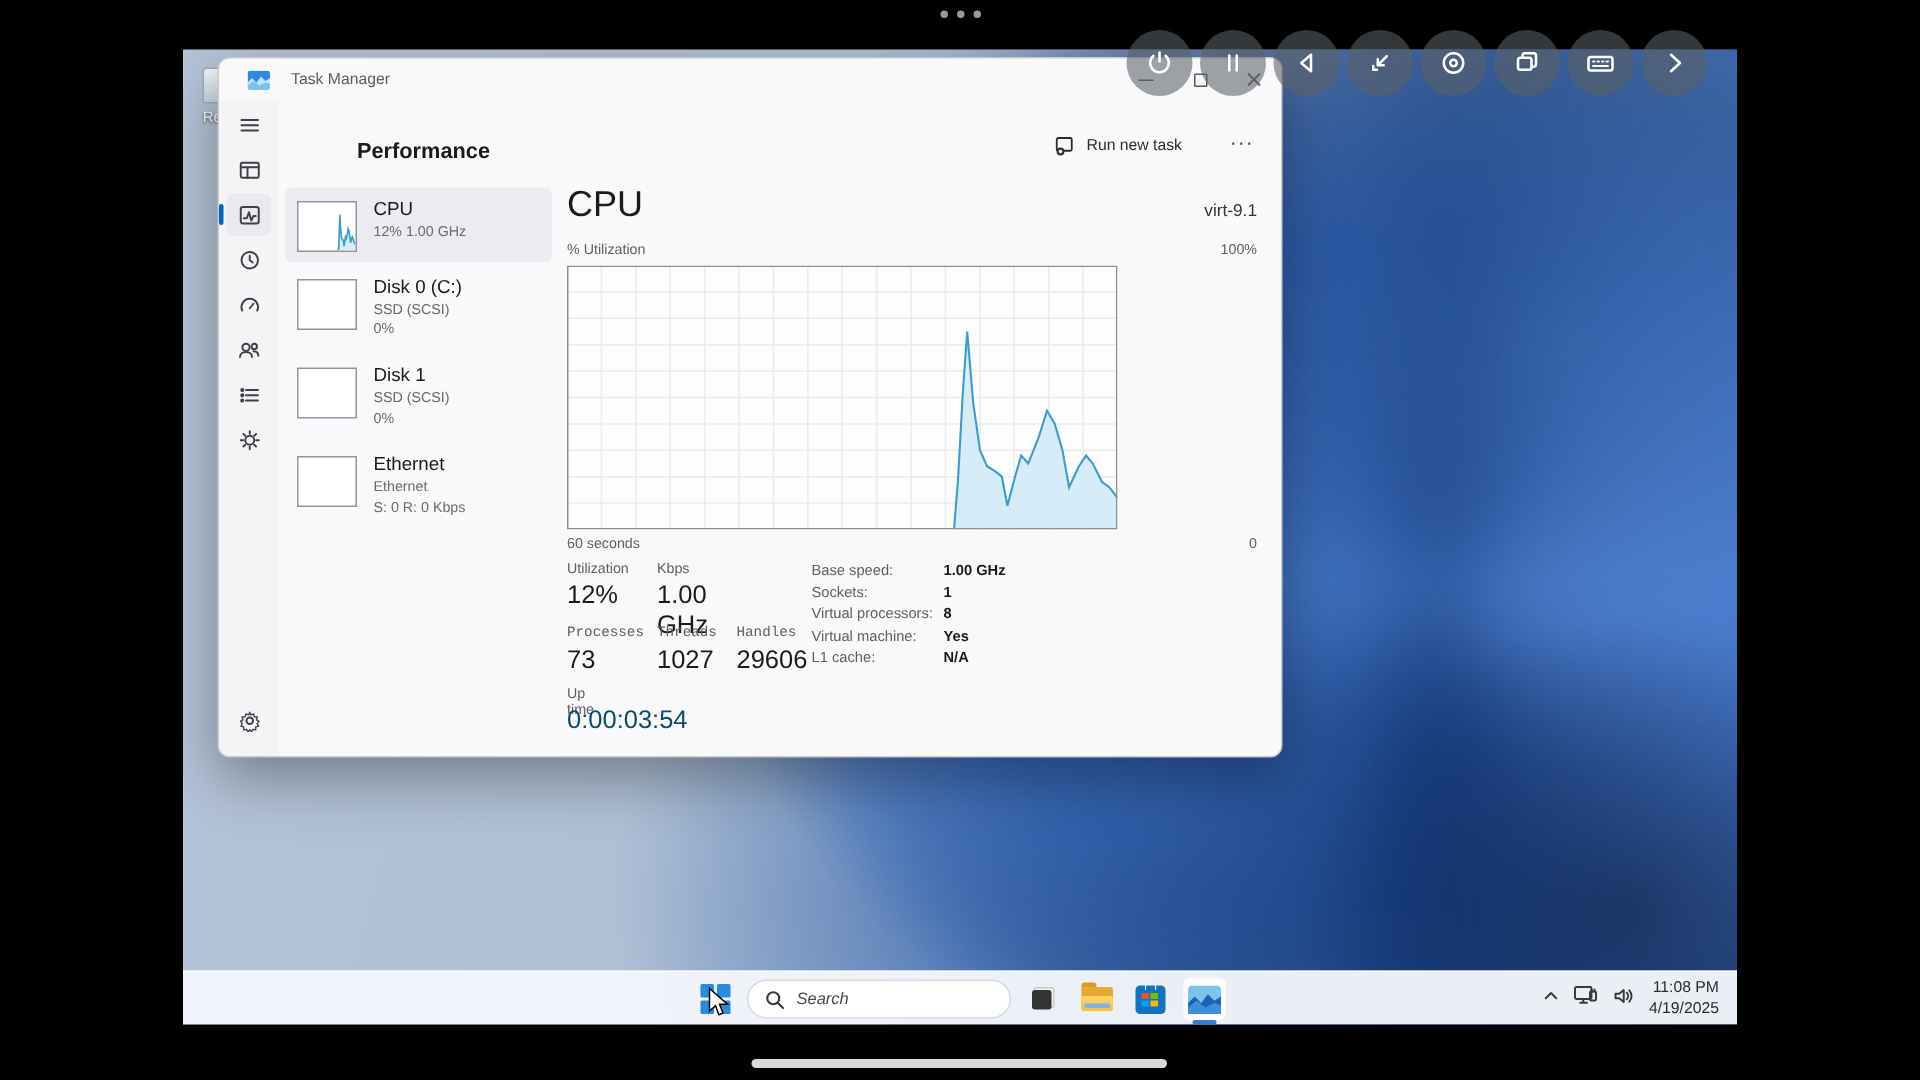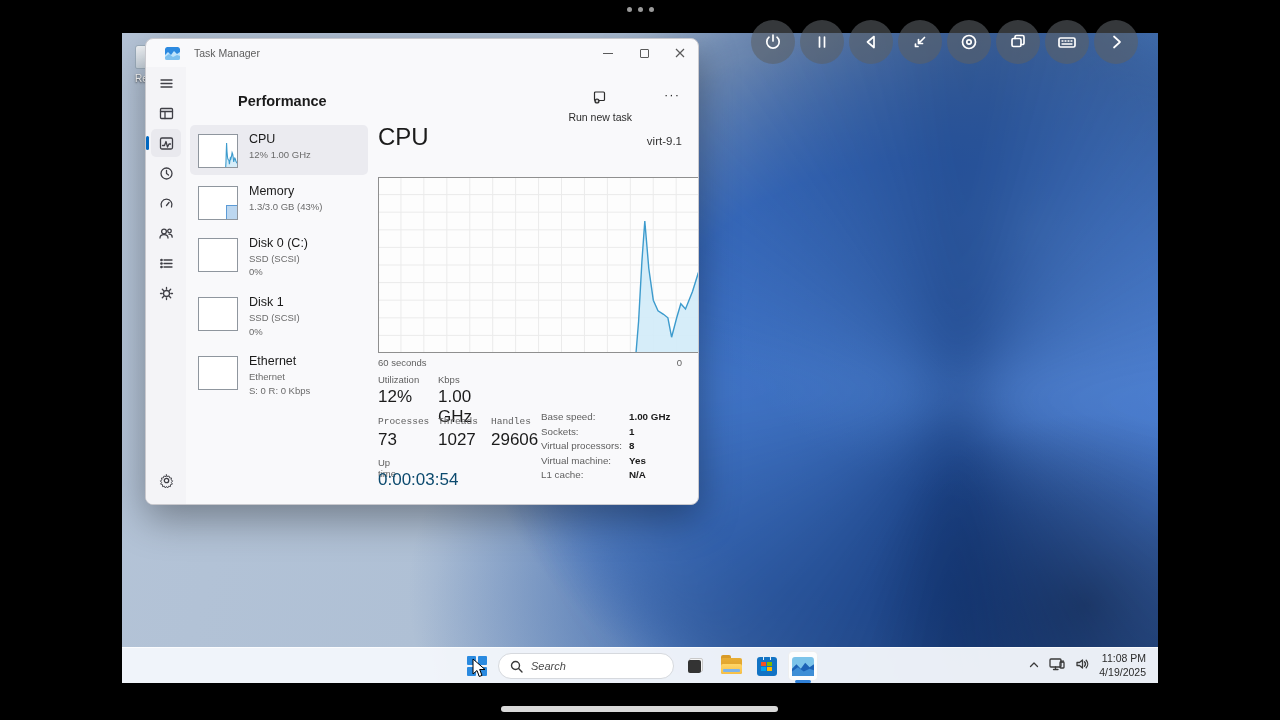--- a/index.html
+++ b/index.html
@@ -32,21 +32,21 @@
 
   
   .topdots { position:absolute; top:7px; left:627px; display:flex; gap:6px; }
   .topdots i { width:5px; height:5px; border-radius:50%; background:#9a9a9a; }
   .homebar { position:absolute; left:501px; top:706px; width:277px; height:6px; border-radius:3px; background:#d9d9d9; }
 
   
   .watermark { position:absolute; left:4px; top:681px; font-size:22px; font-weight:bold; color:#4a6cc3; letter-spacing:.5px; }
 
   
-  .tmwin { position:absolute; left:23px; top:5px; width:554px; height:467px; background:#f9f9fb;
+  .tmwin { position:absolute; left:23px; top:5px; width:710px; height:467px; background:#f9f9fb;
     border:1px solid #c9c9ce; border-radius:8px; box-shadow:0 14px 38px rgba(0,0,0,.35); overflow:hidden; }
   .titlebar { position:absolute; left:0; top:0; right:0; height:28px; display:flex; align-items:center; }
   .tmlogo { width:15px; height:13px; margin-left:19px; border-radius:2px; overflow:hidden; }
   .titletext { font-size:10.5px; color:#5d5d5d; margin-left:14px; }
   .wctl { position:absolute; top:0; height:28px; width:36px; display:flex; align-items:center; justify-content:center; }
   .wc-min { right:72px; } .wc-max { right:36px; } .wc-close { right:0; }
   .wc-min i { width:10px; height:1px; background:#5a5a5a; display:block; }
   .wc-max i { width:9px; height:9px; border:1px solid #5a5a5a; border-radius:1px; display:block; }
   .wc-close svg { stroke:#5a5a5a; stroke-width:1.2; }
 
@@ -54,21 +54,21 @@
   .rail { position:absolute; left:0; top:28px; bottom:0; width:40px; background:#f4f4f7; }
   .railbtn { width:30px; height:28px; margin:2px auto; border-radius:5px; display:flex; align-items:center; justify-content:center; position:relative; }
   .railbtn svg { stroke:#3f3f46; fill:none; stroke-width:1.3; stroke-linecap:round; stroke-linejoin:round; }
   .railbtn.sel { background:#e9e9ee; }
   .railbtn.sel::before { content:""; position:absolute; left:-5px; top:7px; width:3px; height:14px; border-radius:2px; background:#0067c0; }
   .rail .gear { position:absolute; bottom:8px; left:0; right:0; }
 
   
   .hdr { position:absolute; left:40px; right:0; top:28px; height:50px; background:#f9f9fb; }
   .pagetitle { position:absolute; left:52px; top:26px; font-size:14.5px; font-weight:700; color:#1b1b1b; }
-  .runbtn { position:absolute; right:58px; top:19px; display:flex; align-items:center; gap:7px; padding:4px 8px; border-radius:4px; font-size:10.5px; color:#2c2c2c;flex-direction:column; }
+  .runbtn { position:absolute; right:58px; top:19px; display:flex; align-items:center; gap:7px; padding:4px 8px; border-radius:4px; font-size:10.5px; color:#2c2c2c; }
   .runbtn svg { stroke:#2c2c2c; fill:none; stroke-width:1.2; }
   .morebtn { position:absolute; right:12px; top:18px; font-size:13px; color:#2c2c2c; letter-spacing:1px; padding:2px 6px; }
 
   
   .devlist { position:absolute; left:44px; top:86px; width:178px; }
   .devitem { display:flex; gap:11px; padding:7px 6px 7px 8px; border-radius:5px; margin-bottom:2px; min-height:50px; align-items:flex-start; }
   .devitem.sel { background:#ebebf0; }
   .thumb { width:40px; height:34px; background:#fff; border:1px solid #8f969e; margin-top:2px; position:relative; overflow:hidden; flex:none; }
   .devname { font-size:12.5px; color:#1b1b1b; line-height:1.25; }
   .devsub { font-size:9.5px; color:#6a6a6a; line-height:1.45; }
@@ -80,21 +80,21 @@
   .axis-top { position:absolute; left:4px; right:2px; top:44px; display:flex; justify-content:space-between; font-size:9.5px; color:#606060; }
   .chartbox { position:absolute; left:4px; top:60px; width:367px; height:176px; background:#fdfdfd; }
   .axis-bot { position:absolute; left:4px; right:2px; top:240px; display:flex; justify-content:space-between; font-size:9.5px; color:#606060; }
 
   .stats { position:absolute; left:4px; top:257px; right:0; }
   .sgrid { position:absolute; left:0; top:0; }
   .slabel { font-size:9.5px; color:#606060; }
   .sval { font-size:17px; color:#1b1b1b; }
   .c1{position:absolute;left:0;text-align:right;} .c2{position:absolute;left:60px;} .c3{position:absolute;left:113px;}
   .r1{top:0;} .r2{top:13px;} .r3{top:42px;font-family:Liberation Mono, monospace;} .r4{top:56px;}
-  .rstats { position:absolute; left:163px; top:0; width:200px;margin-top:36px; }
+  .rstats { position:absolute; left:163px; top:0; width:200px; }
   .rrow { display:flex; font-size:9.8px; line-height:14.6px; }
   .rrow .rl { width:88px; color:#606060; }
   .rrow .rv { color:#1b1b1b; font-weight:600; }
   .uptime-l { position:absolute; left:0; top:83px; font-size:9.5px; color:#606060; }
   .uptime-v { position:absolute; left:0; top:96px; font-size:17px; color:#0c4a6e; }
 
   
   .taskbar { position:absolute; left:0; right:0; bottom:0; height:36px; background:rgba(243,246,251,.96); border-top:1px solid rgba(255,255,255,.7); }
   .tb-center { position:absolute; left:340px; top:0; height:36px; display:flex; align-items:center; gap:6px;font-style:italic; }
   .tbbtn { width:30px; height:30px; border-radius:5px; display:flex; align-items:center; justify-content:center; position:relative; }
@@ -244,29 +244,20 @@
           <div class="thumb"><svg id="cpu-thumb" width="38" height="32" viewBox="0 0 38 32">
                 <polygon points="26.7,32.0 27.0,26.2 27.3,15.4 27.6,8.0 28.0,16.6 28.5,22.4 29.0,24.3 29.6,25.0 30.0,25.6 30.4,29.1 30.9,25.6 31.3,23.0 31.8,24.0 32.6,20.8 33.1,17.6 33.7,19.2 34.2,22.4 34.7,26.9 35.3,24.3 35.8,23.0 36.3,24.0 36.9,26.2 37.4,26.9 38.0,28.2 38,32 26.7,32" fill="#d2ebf8" opacity="0.9"></polygon>
                 <polyline points="26.7,32.0 27.0,26.2 27.3,15.4 27.6,8.0 28.0,16.6 28.5,22.4 29.0,24.3 29.6,25.0 30.0,25.6 30.4,29.1 30.9,25.6 31.3,23.0 31.8,24.0 32.6,20.8 33.1,17.6 33.7,19.2 34.2,22.4 34.7,26.9 35.3,24.3 35.8,23.0 36.3,24.0 36.9,26.2 37.4,26.9 38.0,28.2" fill="none" stroke="#3d9bcd" stroke-width="1.1"></polyline>
               </svg></div>
           <div>
             <div class="devname">CPU</div>
             <div class="devsub">12% 1.00 GHz</div>
           </div>
         </div>
         <div class="devitem">
-          <div class="thumb">
-              <div id="mem-fill" style="position: absolute; right: 0px; bottom: 0px; background: rgb(188, 215, 240); border-left: 1px solid rgb(92, 155, 214); border-top: 1px solid rgb(92, 155, 214); width: 11px; height: 14px;"></div>
-            </div>
-          <div>
-            <div class="devname">Memory</div>
-            <div class="devsub">1.3/3.0 GB (43%)</div>
-          </div>
-        </div>
-        <div class="devitem">
           <div class="thumb"></div>
           <div>
             <div class="devname">Disk 0 (C:)</div>
             <div class="devsub">SSD (SCSI)</div>
             <div class="devsub">0%</div>
           </div>
         </div>
         <div class="devitem">
           <div class="thumb"></div>
           <div>
@@ -281,20 +272,24 @@
             <div class="devname">Ethernet</div>
             <div class="devsub">Ethernet</div>
             <div class="devsub">S: 0 R: 0 Kbps</div>
           </div>
         </div>
       </div>
 
       <div class="main">
         <div class="cputitle">CPU</div>
         <div class="devtag">virt-9.1</div>
+        <div class="axis-top">
+          <span>% Utilization</span>
+          <span>100%</span>
+        </div>
         <div class="chartbox">
           <svg id="cpu-chart" width="367" height="176" viewBox="0 0 367 176">
               <line x1="22.9375" y1="0" x2="22.9375" y2="176" stroke="#ebebeb" stroke-width="1"></line>
               <line x1="45.875" y1="0" x2="45.875" y2="176" stroke="#ebebeb" stroke-width="1"></line>
               <line x1="68.8125" y1="0" x2="68.8125" y2="176" stroke="#ebebeb" stroke-width="1"></line>
               <line x1="91.75" y1="0" x2="91.75" y2="176" stroke="#ebebeb" stroke-width="1"></line>
               <line x1="114.6875" y1="0" x2="114.6875" y2="176" stroke="#ebebeb" stroke-width="1"></line>
               <line x1="137.625" y1="0" x2="137.625" y2="176" stroke="#ebebeb" stroke-width="1"></line>
               <line x1="160.5625" y1="0" x2="160.5625" y2="176" stroke="#ebebeb" stroke-width="1"></line>
               <line x1="183.5" y1="0" x2="183.5" y2="176" stroke="#ebebeb" stroke-width="1"></line>

